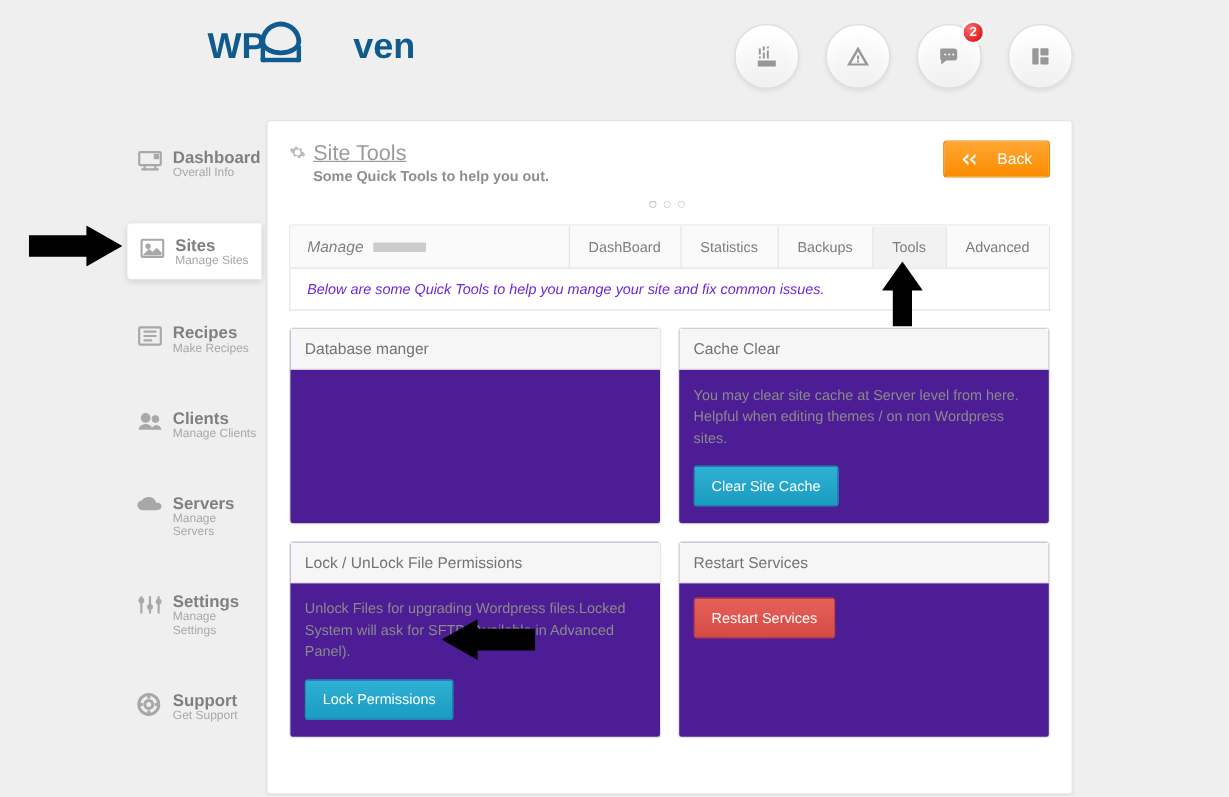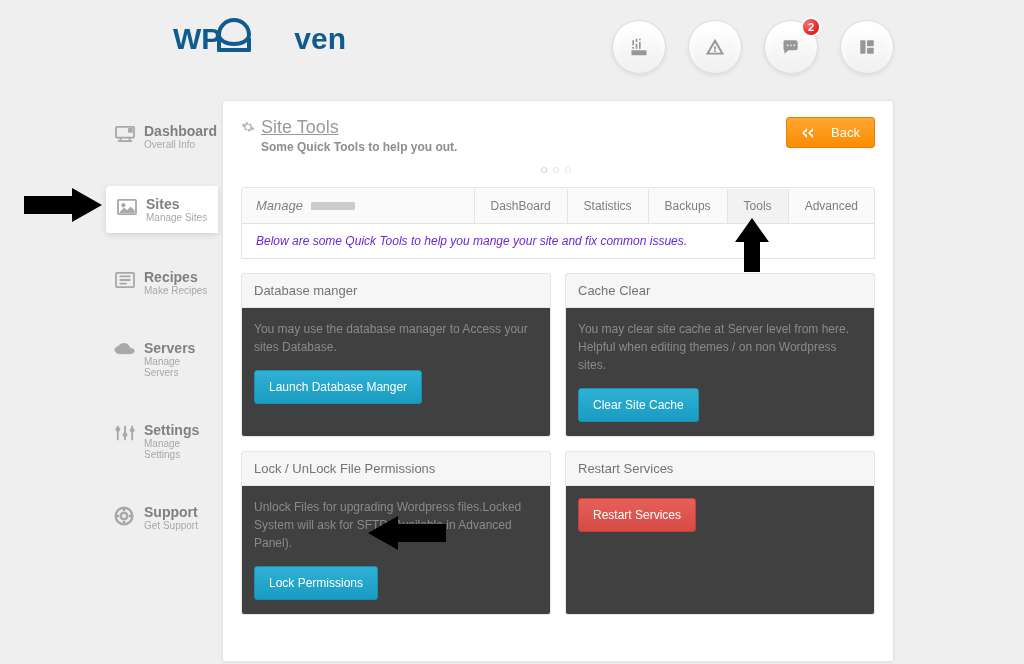--- a/index.html
+++ b/index.html
@@ -65,21 +65,21 @@
   .tabbar { border:1px solid #e4e4e4; border-radius:3px 3px 0 0; overflow:hidden; }
   .tabbar-row1 { display:flex; align-items:center; background:#fafafa; border-bottom:1px solid #e4e4e4; }
   .tabbar-row1 .mng { padding:10px 14px; color:#828282; font-size:13px; display:flex; align-items:center; gap:8px;font-style:italic; }
   .sm-bar { display:inline-block; width:44px; height:8px; background:#ccc; border-radius:1px; }
   .tabs { margin-left:auto; display:flex; }
   .tab { padding:10px 16px; font-size:12px; color:#7d7d7d; border-left:1px solid #e4e4e4; cursor:pointer; }
   .tab.active { background:#f2f2f2; }
   .tabbar-row2 { padding:10px 14px; font-size:12px; color:#6d28d9;font-style:italic; }
 
   .cards { display:flex; flex-wrap:wrap; gap:14px; margin-top:14px; }
-  .card { flex:1 1 calc(50% - 7px); border:1px solid #e6e6e6; border-radius:3px; background:#404040;
+  .card { flex:1 1 calc(50% - 7px); border:1px solid #e6e6e6; border-radius:3px; background:#4c1d95;
     display:flex; flex-direction:column; min-width:280px; }
   .card-head { background:#f6f6f6; border-bottom:1px solid #e6e6e6; padding:9px 12px;
     font-size:13px; color:#747474; }
   .card-body { padding:12px 12px 14px; font-size:12px; color:#8a8a8a; line-height:1.5; }
   .card-body p { margin-bottom:14px; min-height:34px; }
   .btn { display:inline-block; padding:7px 14px; font-size:12px; border-radius:3px;
     color:#fff; cursor:pointer; }
   .btn-blue { background:linear-gradient(#2fb1d4,#1a9bc1); border:1px solid #1890b4; }
   .btn-red  { background:linear-gradient(#e6605a,#d44b44); border:1px solid #c4413b; }
 
@@ -150,20 +150,31 @@
     <div class="ico"><svg width="22" height="18" viewBox="0 0 24 20">
           <rect x="2" y="2" width="20" height="16" rx="1" fill="none" stroke-width="2"></rect>
           <path d="M6 6h12M6 10h12M6 14h8" stroke-width="2"></path>
         </svg></div>
     <div class="txt">
         <div class="title">Recipes</div>
         <div class="sub">Make Recipes</div>
       </div>
   </div>
 
+  <div class="side-item">
+    <div class="ico"><svg width="22" height="18" viewBox="0 0 24 20">
+          <circle cx="8" cy="7" r="4"></circle>
+          <circle cx="17" cy="8" r="3"></circle>
+          <path d="M2 18c0-3 3-5 6-5s6 2 6 5M14 18c0-2 2-4 4-4s4 2 4 4"></path>
+        </svg></div>
+    <div class="txt">
+        <div class="title">Clients</div>
+        <div class="sub">Manage Clients</div>
+      </div>
+  </div>
 
   <div class="side-item">
     <div class="ico"><svg width="22" height="16" viewBox="0 0 24 16">
           <path d="M6 12c-3 0-5-2-5-4s2-4 4-4c1-2 3-3 6-3 4 0 6 3 6 5 3 0 5 1 5 3s-2 3-5 3H6z"></path>
         </svg></div>
     <div class="txt">
         <div class="title">Servers</div>
         <div class="sub">Manage Servers</div>
       </div>
   </div>
@@ -226,24 +237,20 @@
         <div class="tab active">Tools</div>
         <div class="tab">Advanced</div>
       </div>
     </div>
     <div class="tabbar-row2">Below are some Quick Tools to help you mange your site and fix common issues.</div>
   </div>
 
   <div class="cards">
     <div class="card">
       <div class="card-head">Database manger</div>
-      <div class="card-body">
-        <p>You may use the database manager to Access your sites Database.</p>
-        <span class="btn btn-blue">Launch Database Manger</span>
-      </div>
     </div>
     <div class="card">
       <div class="card-head">Cache Clear</div>
       <div class="card-body">
         <p>You may clear site cache at Server level from here. Helpful when editing themes / on non Wordpress sites.</p>
         <span class="btn btn-blue">Clear Site Cache</span>
       </div>
     </div>
     <div class="card">
       <div class="card-head">Lock / UnLock File Permissions</div>

